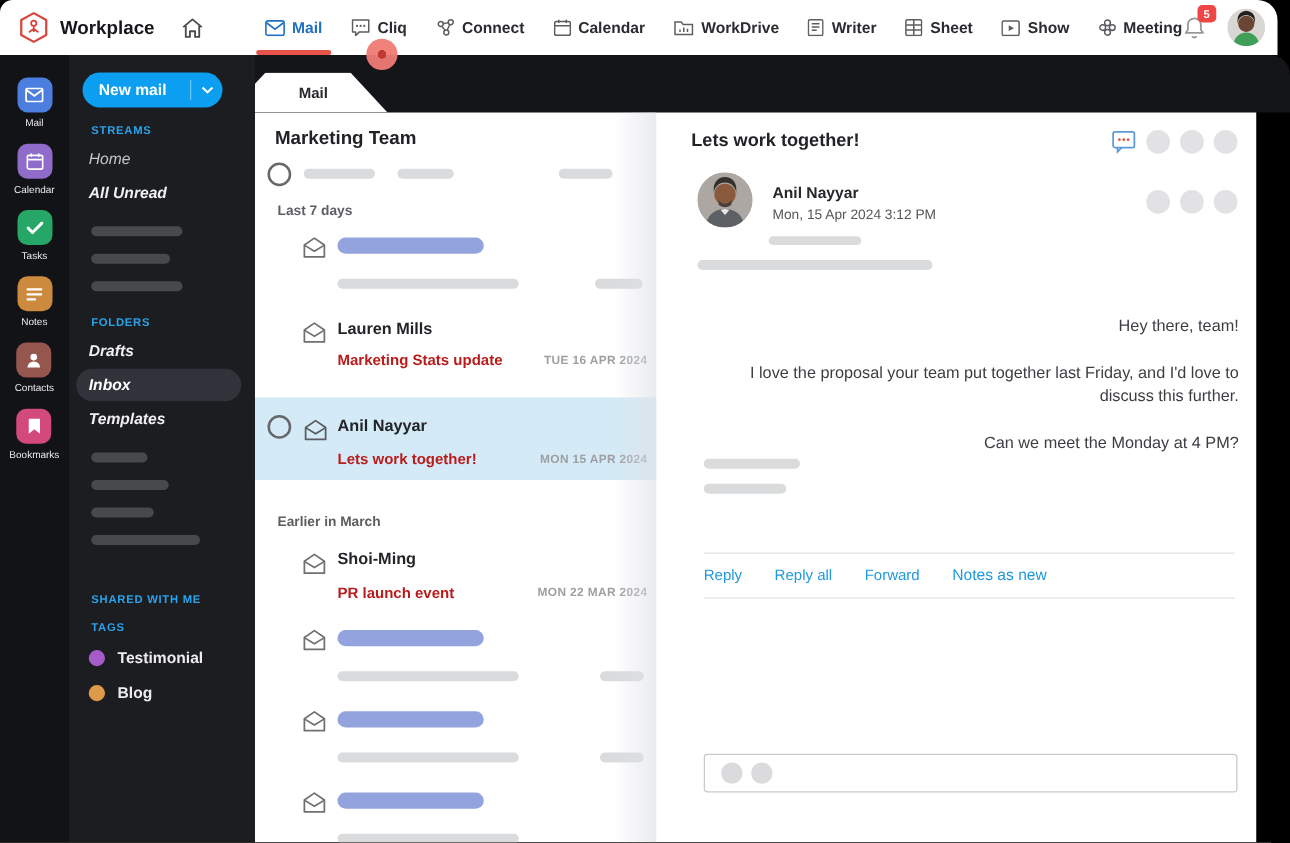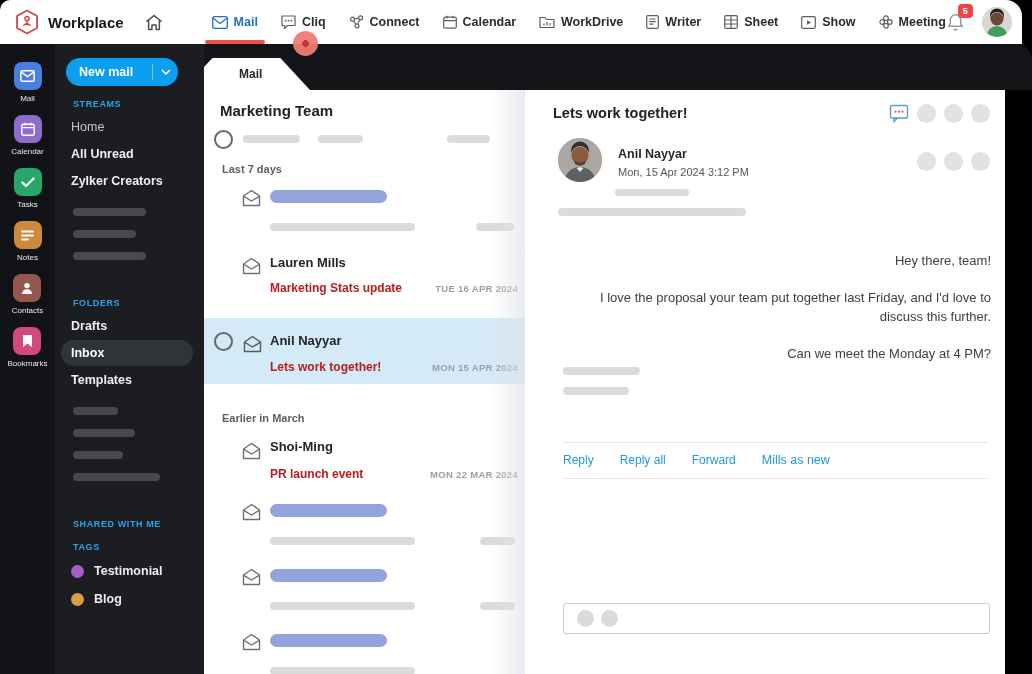--- a/index.html
+++ b/index.html
@@ -44,21 +44,21 @@
   .sidebar { position:absolute; left:55px; top:44px; width:149px; height:630px; background:#1b1d21;
              padding:14px 11px 0 6px; z-index:4; overflow:hidden; }
   .newmail-btn { width:112px; height:28px; margin-left:5px; background:#0c9ef0; border-radius:15px;
              display:flex; align-items:center; color:#fff; font-size:12.5px; font-weight:bold;
              cursor:pointer; margin-bottom:10px; }
   .newmail-label { padding-left:13px; flex:1; }
   .newmail-caret { width:26px; height:16px; display:flex; align-items:center; justify-content:center;
              border-left:1px solid rgba(255,255,255,.4); }
   .side-header { font-size:9px; font-weight:bold; color:#2aa3ea; letter-spacing:.6px; margin:13px 0 5px 12px; }
   .side-item { font-size:12.5px; font-weight:600; color:#f0f0f0; padding:6px 10px; border-radius:15px;
-             cursor:pointer; margin-bottom:1px; }
+             cursor:pointer; margin-bottom:1px;font-style:italic; }
   .side-item.muted { color:#c6c6c8; font-weight:400; }
   .side-item.selected { background:#303339; color:#fff; }
   .sk { background:#47494d; border-radius:4px; height:8px; }
   .side-sk { margin:14px 0 0 12px; }
   .tag-item { display:flex; align-items:center; gap:10px; padding:7px 0 7px 10px; font-size:12.5px;
              font-weight:600; color:#ececec; cursor:pointer; }
   .tag-dot { width:13px; height:13px; border-radius:50%; }
 
   
   .content { position:absolute; left:204px; top:44px; width:828px; height:630px; }
@@ -303,26 +303,25 @@
       <span class="newmail-caret">
           <svg width="10" height="6" viewBox="0 0 10 6" fill="none" stroke="#fff" stroke-width="1.6">
             <path d="M1 1 L5 4.8 L9 1"></path>
           </svg>
         </span>
     </div>
 
     <div class="side-header">STREAMS</div>
     <div class="side-item muted">Home</div>
     <div class="side-item">All Unread</div>
-    <div class="side-item">Zylker Creators</div>
     <div class="sk side-sk" style="width:73px"></div>
     <div class="sk side-sk" style="width:63px"></div>
     <div class="sk side-sk" style="width:73px"></div>
 
-    <div class="side-header" style="margin-top:38px">FOLDERS</div>
+    <div class="side-header" style="margin-top:20px">FOLDERS</div>
     <div class="side-item">Drafts</div>
     <div class="side-item selected">Inbox</div>
     <div class="side-item">Templates</div>
     <div class="sk side-sk" style="width:45px"></div>
     <div class="sk side-sk" style="width:62px"></div>
     <div class="sk side-sk" style="width:50px"></div>
     <div class="sk side-sk" style="width:87px"></div>
 
     <div class="side-header" style="margin-top:38px">SHARED WITH ME</div>
 
@@ -488,21 +487,21 @@
         </div>
 
         <span class="sk-l" style="left:38px; top:277px; width:77px"></span>
         <span class="sk-l" style="left:38px; top:297px; width:66px"></span>
 
         <div class="divider" style="top:352px"></div>
         <div class="actions">
           <span class="action-link">Reply</span>
           <span class="action-link">Reply all</span>
           <span class="action-link">Forward</span>
-          <span class="action-link" style="font-size:12.5px">Mills as new</span>
+          <span class="action-link" style="font-size:12.5px">Notes as new</span>
         </div>
         <div class="divider" style="top:388px"></div>
 
         <div class="comment-box">
           <div class="comment-circles">
             <span class="icon-circle"></span>
             <span class="icon-circle"></span>
           </div>
         </div>
       </section>

